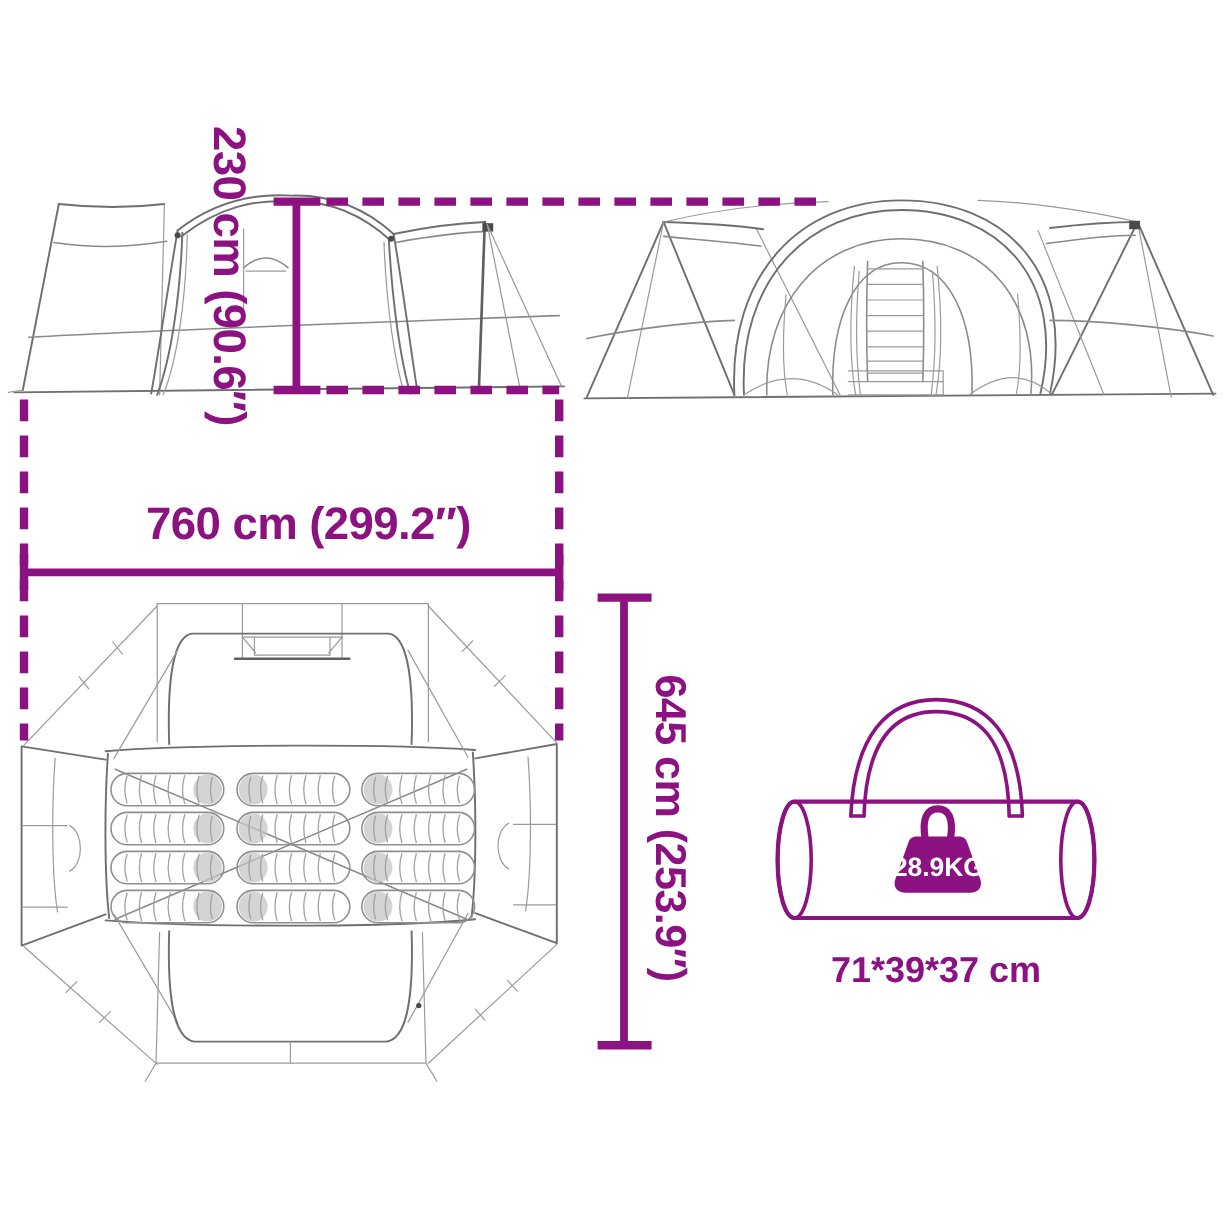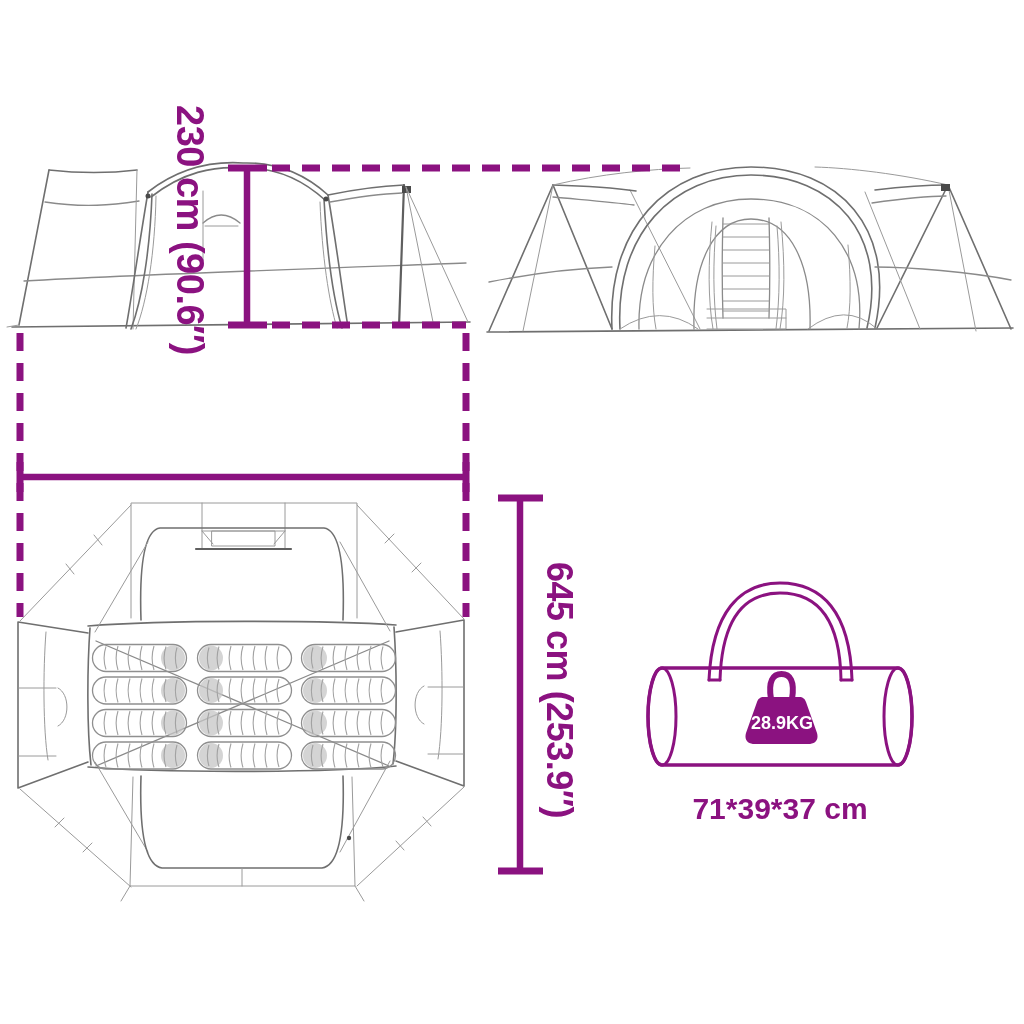--- a/index.html
+++ b/index.html
@@ -190,20 +190,21 @@
     <ellipse class="mag" stroke-width="3" cx="898" cy="716.5" rx="14" ry="48.5"></ellipse>
     <g>
       <path class="mag" stroke-width="6" d="M771,699 C768,681 773,674 781.5,674 C790,674 795,681 792,699"></path>
       <path fill="#8B1280" stroke="none" d="M764,697 L799,697 C803,697 805,699 806,702 L817,733 C819,740 815,744 808,744 L755,744 C748,744 744,740 746,733 L757,702 C758,699 760,697 764,697 Z"></path>
     </g>
   </g>
 </svg>
 
 <div class="dim-label rot90" style="left:40px;top:208px;width:300px;height:44px;font-size:38px;line-height:44px;">230 cm (90.6″)</div>
 
+<div class="dim-label" style="left:57px;top:415px;width:400px;height:44px;font-size:38px;line-height:44px;">760 cm (299.2″)</div>
 
 <div class="dim-label rot90" style="left:409px;top:670px;width:300px;height:40px;font-size:36px;line-height:40px;">645 cm (253.9″)</div>
 
-<div class="weight-text" style="left:732px;top:713px;width:100px;font-size:18px;line-height:20px;">28.9KG</div>
+<div class="weight-text" style="left:732px;top:713px;width:100px;font-size:22px;line-height:20px;">28.9KG</div>
 
 <div class="dim-label" style="left:630px;top:792px;width:300px;font-size:30px;line-height:34px;letter-spacing:0;">71*39*37 cm</div>
 
 </div>
 
 </body></html>

